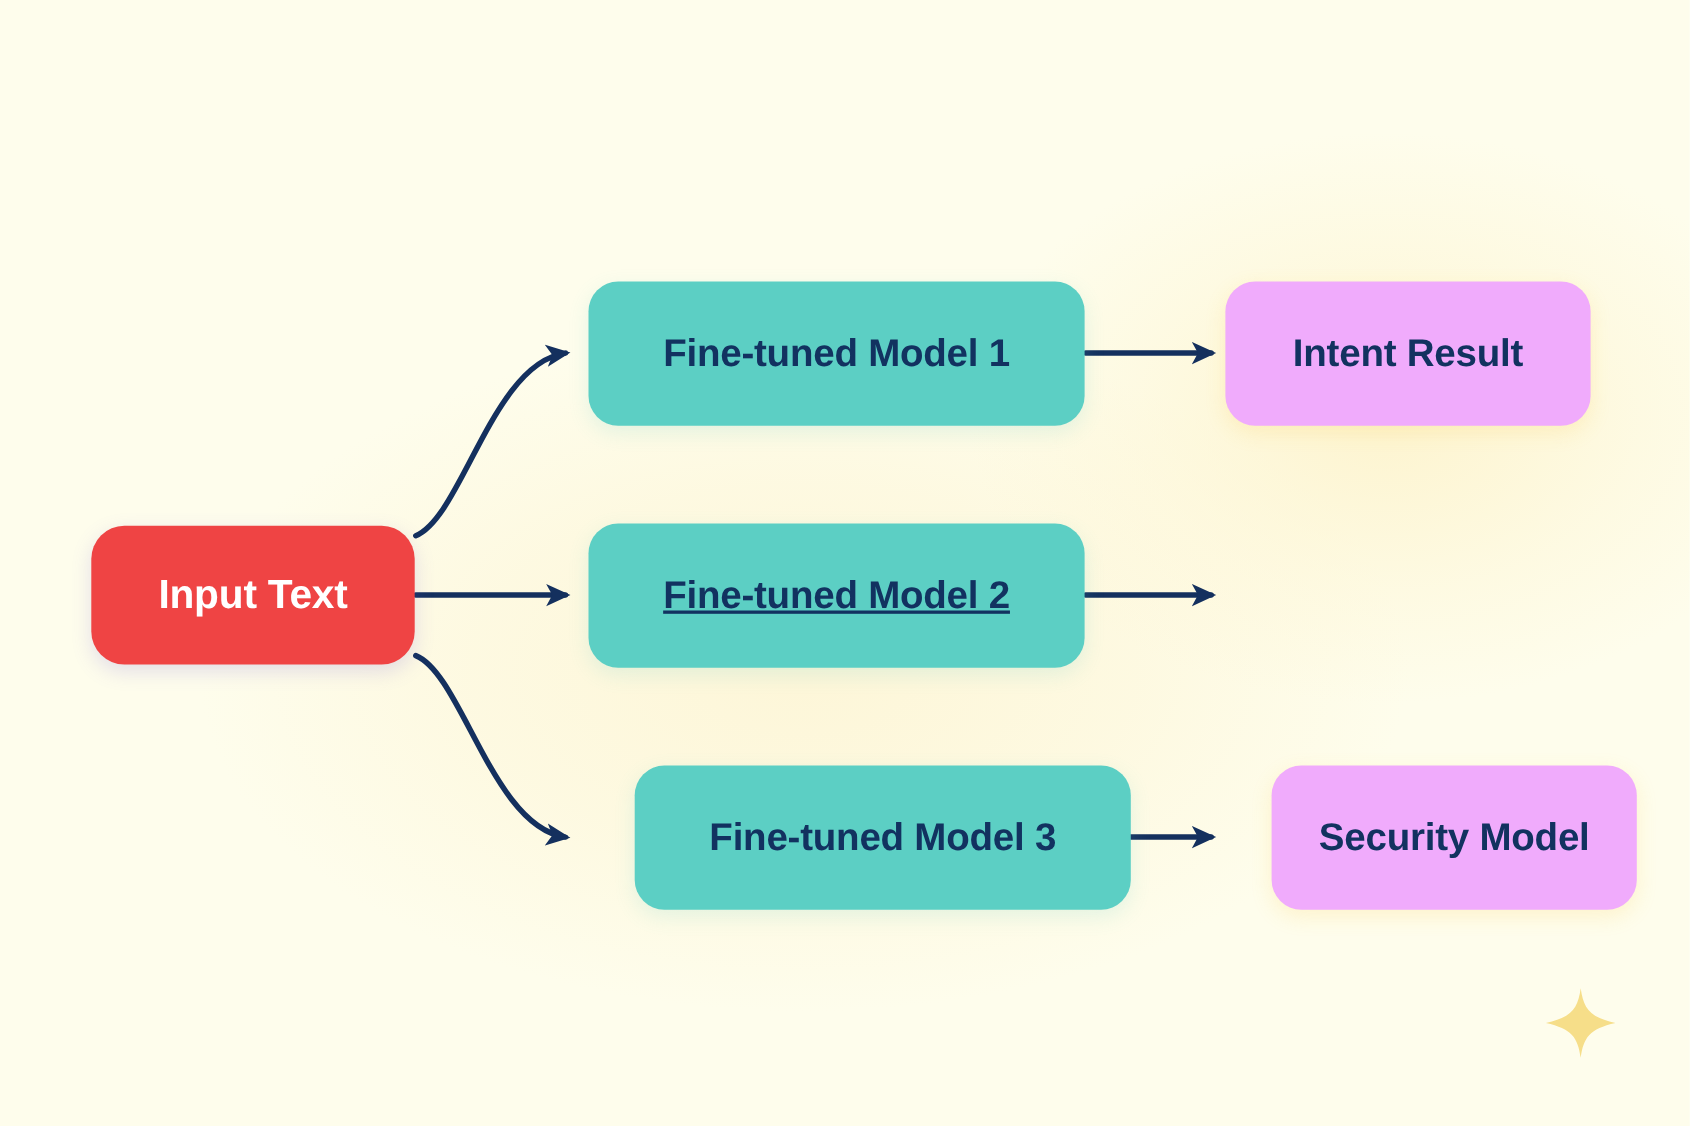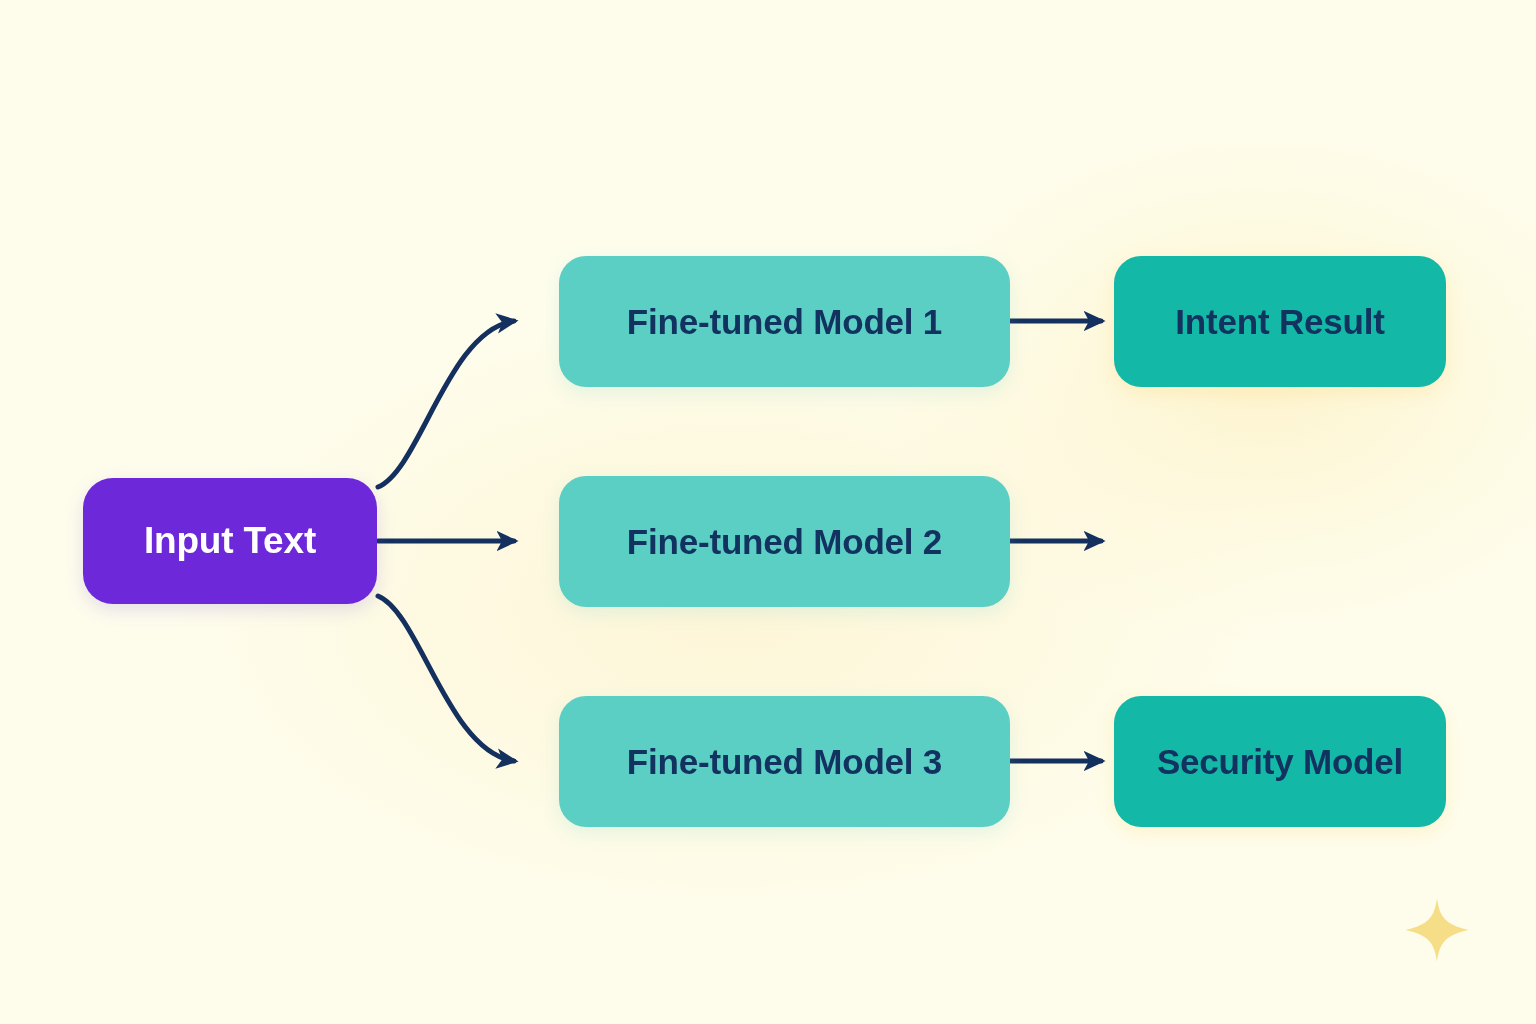--- a/index.html
+++ b/index.html
@@ -50,53 +50,53 @@
     align-items: center;
     justify-content: center;
     box-sizing: border-box;
     text-align: center;
     letter-spacing: -0.2px;
   }
 
   .node-input {
     left: 83px; top: 478px;
     width: 294px; height: 126px;
-    background: #6d28d9;
+    background: #ef4444;
     border-radius: 30px;
     color: #ffffff;
     font-size: 37px;
     font-weight: bold;
     box-shadow: 0 6px 18px rgba(111,91,214,0.18);
   }
 
   .node-model {
-    left: 559px;
+    left: 535px;
     width: 451px; height: 131px;
     background: #5ccfc4;
     border-radius: 27px;
     color: #123260;
     font-size: 35px;
     font-weight: bold;
     box-shadow: 0 6px 18px rgba(92,207,196,0.16);
   }
 
   .node-result {
     left: 1114px;
     width: 332px; height: 131px;
-    background: #14b8a6;
+    background: #f0abfc;
     border-radius: 27px;
     color: #123260;
     font-size: 35px;
     font-weight: bold;
     box-shadow: 0 6px 18px rgba(251,201,68,0.18);
   }
 
   .row-1 { top: 256px; }
-  .row-2 { top: 476px; }
-  .row-3 { top: 696px; }
+  .row-2 { top: 476px; text-decoration: underline; }
+  .row-3 { top: 696px; margin-left: 42px; }
 
   #sparkle-icon {
     position: absolute;
     left: 1404px;
     top: 897px;
     width: 66px;
     height: 66px;
     pointer-events: none;
   }
 </style>

